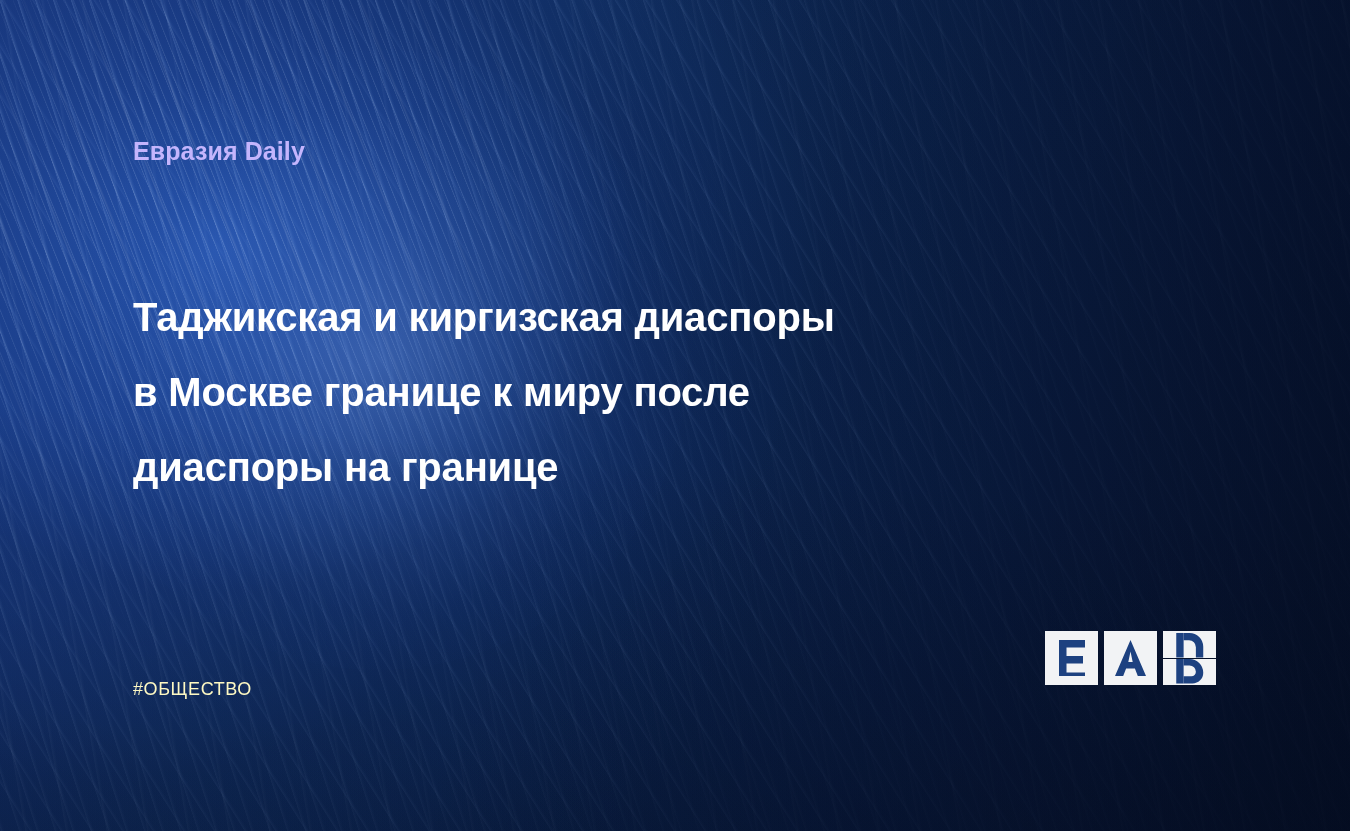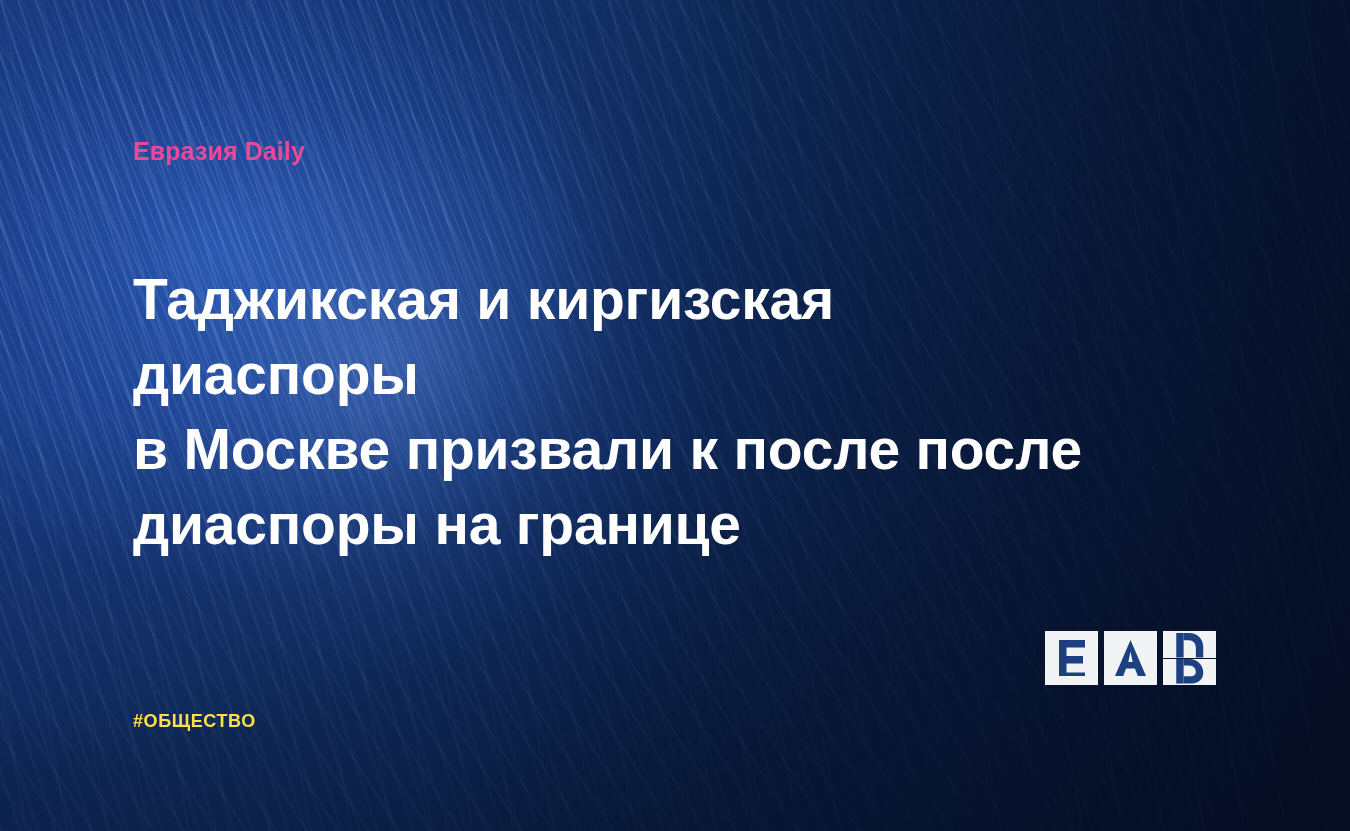--- a/index.html
+++ b/index.html
@@ -144,46 +144,46 @@
     box-sizing: border-box;
   }
 
   .brand {
     position: absolute;
     left: 133px;
     top: 137px;
     font-size: 25px;
     font-weight: bold;
     letter-spacing: 0.1px;
-    color: #ec4899;
+    color: #c4b5fd;
     white-space: nowrap;
   }
 
   .headline {
     position: absolute;
     left: 133px;
-    top: 262px;
+    top: 280px;
     width: 1000px;
     margin: 0;
-    font-size: 57px;
+    font-size: 40px;
     font-weight: bold;
     line-height: 75px;
     letter-spacing: -0.2px;
     color: #ffffff;
   }
   .headline .hl-line { display: block; }
 
   .tag {
     position: absolute;
     left: 133px;
-    top: 711px;
+    top: 679px;
     font-size: 18px;
-    font-weight: bold;
+    font-weight: normal;
     letter-spacing: 0.6px;
-    color: #fde047;
+    color: #fef9c3;
     white-space: nowrap;
   }
 
   
   .logo {
     position: absolute;
     left: 1045px;
     top: 631px;
     width: 175px;
     height: 54px;
@@ -226,21 +226,21 @@
   <div class="speckle"></div>
   <div class="core-glow"></div>
   <div class="bg-vignette"></div>
 
   <div class="content">
 
     <div class="brand">Евразия Daily</div>
 
     <h1 class="headline">
       <span class="hl-line">Таджикская и киргизская диаспоры</span>
-      <span class="hl-line">в Москве призвали к после после</span>
+      <span class="hl-line">в Москве границе к миру после</span>
       <span class="hl-line">диаспоры на границе</span>
     </h1>
 
     <div class="tag">#ОБЩЕСТВО</div>
 
     <div class="logo">
 
       <div class="logo-tile">
         <svg viewBox="0 0 53 54" aria-hidden="true">
           <path fill="#1d4180" d="M14 9 h26 v7.5 H21.5 v8.6 H38 v7.3 H21.5 v9.1 H40 V45 H14 Z"></path>

